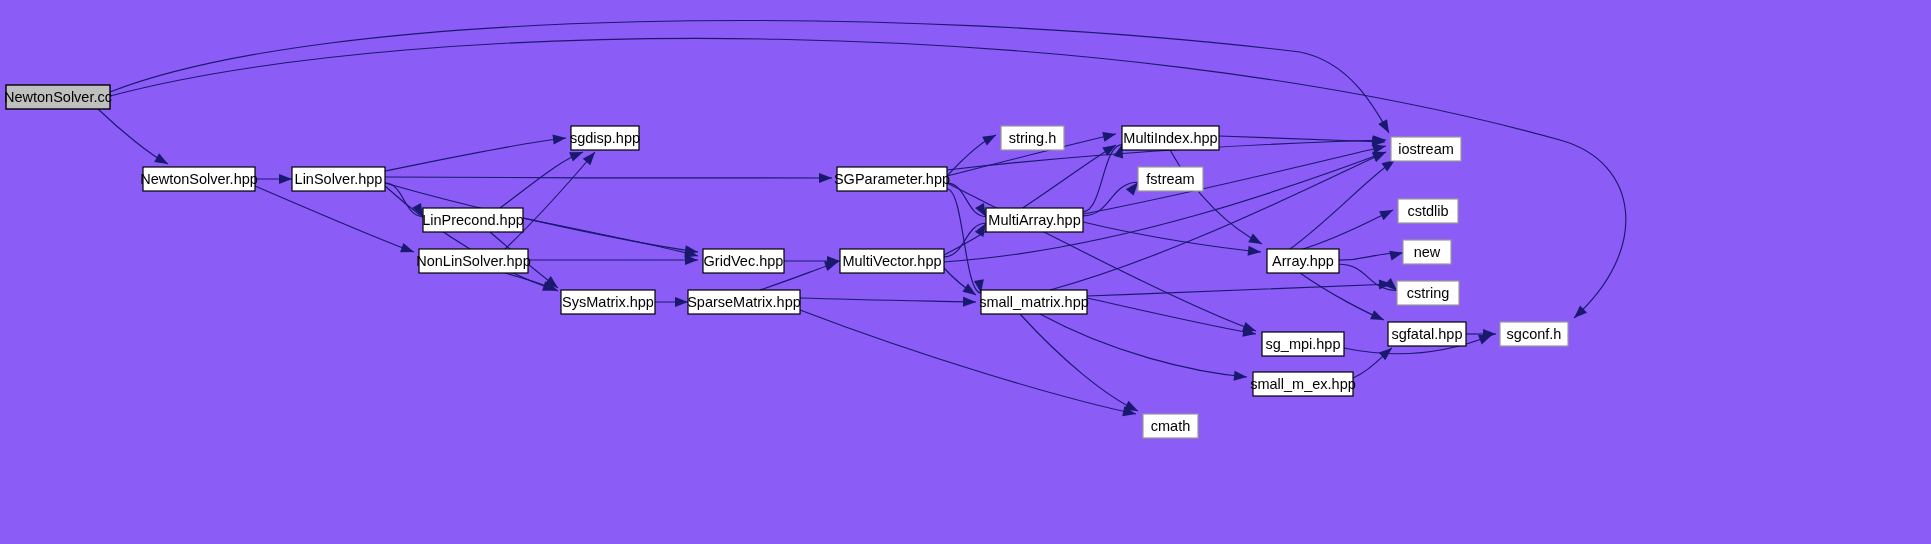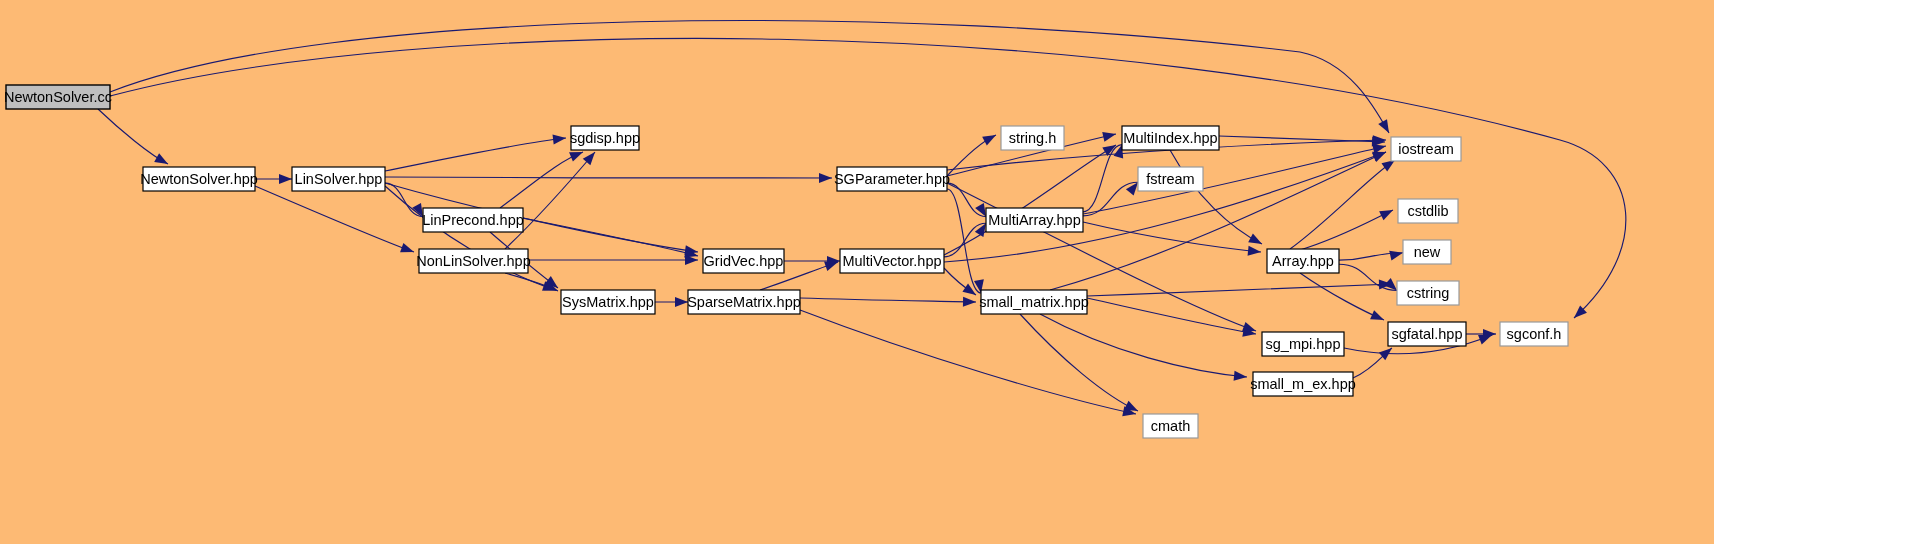--- a/index.html
+++ b/index.html
@@ -5,23 +5,23 @@
   html, body {
     margin: 0;
     padding: 0;
     background: #ffffff;
   }
   body {
     font-family: "Liberation Sans", sans-serif;
   }
   #graph-wrap {
     position: relative;
-    width: 1714px;
+    width: 1931px;
     height: 544px;
-    background: #fdba74;
+    background: #8b5cf6;
     overflow: hidden;
   }
   svg#dep-graph {
     display: block;
     width: 1931px;
     height: 544px;
   }
   .node-box {
     fill: #ffffff;
     stroke: #000000;

